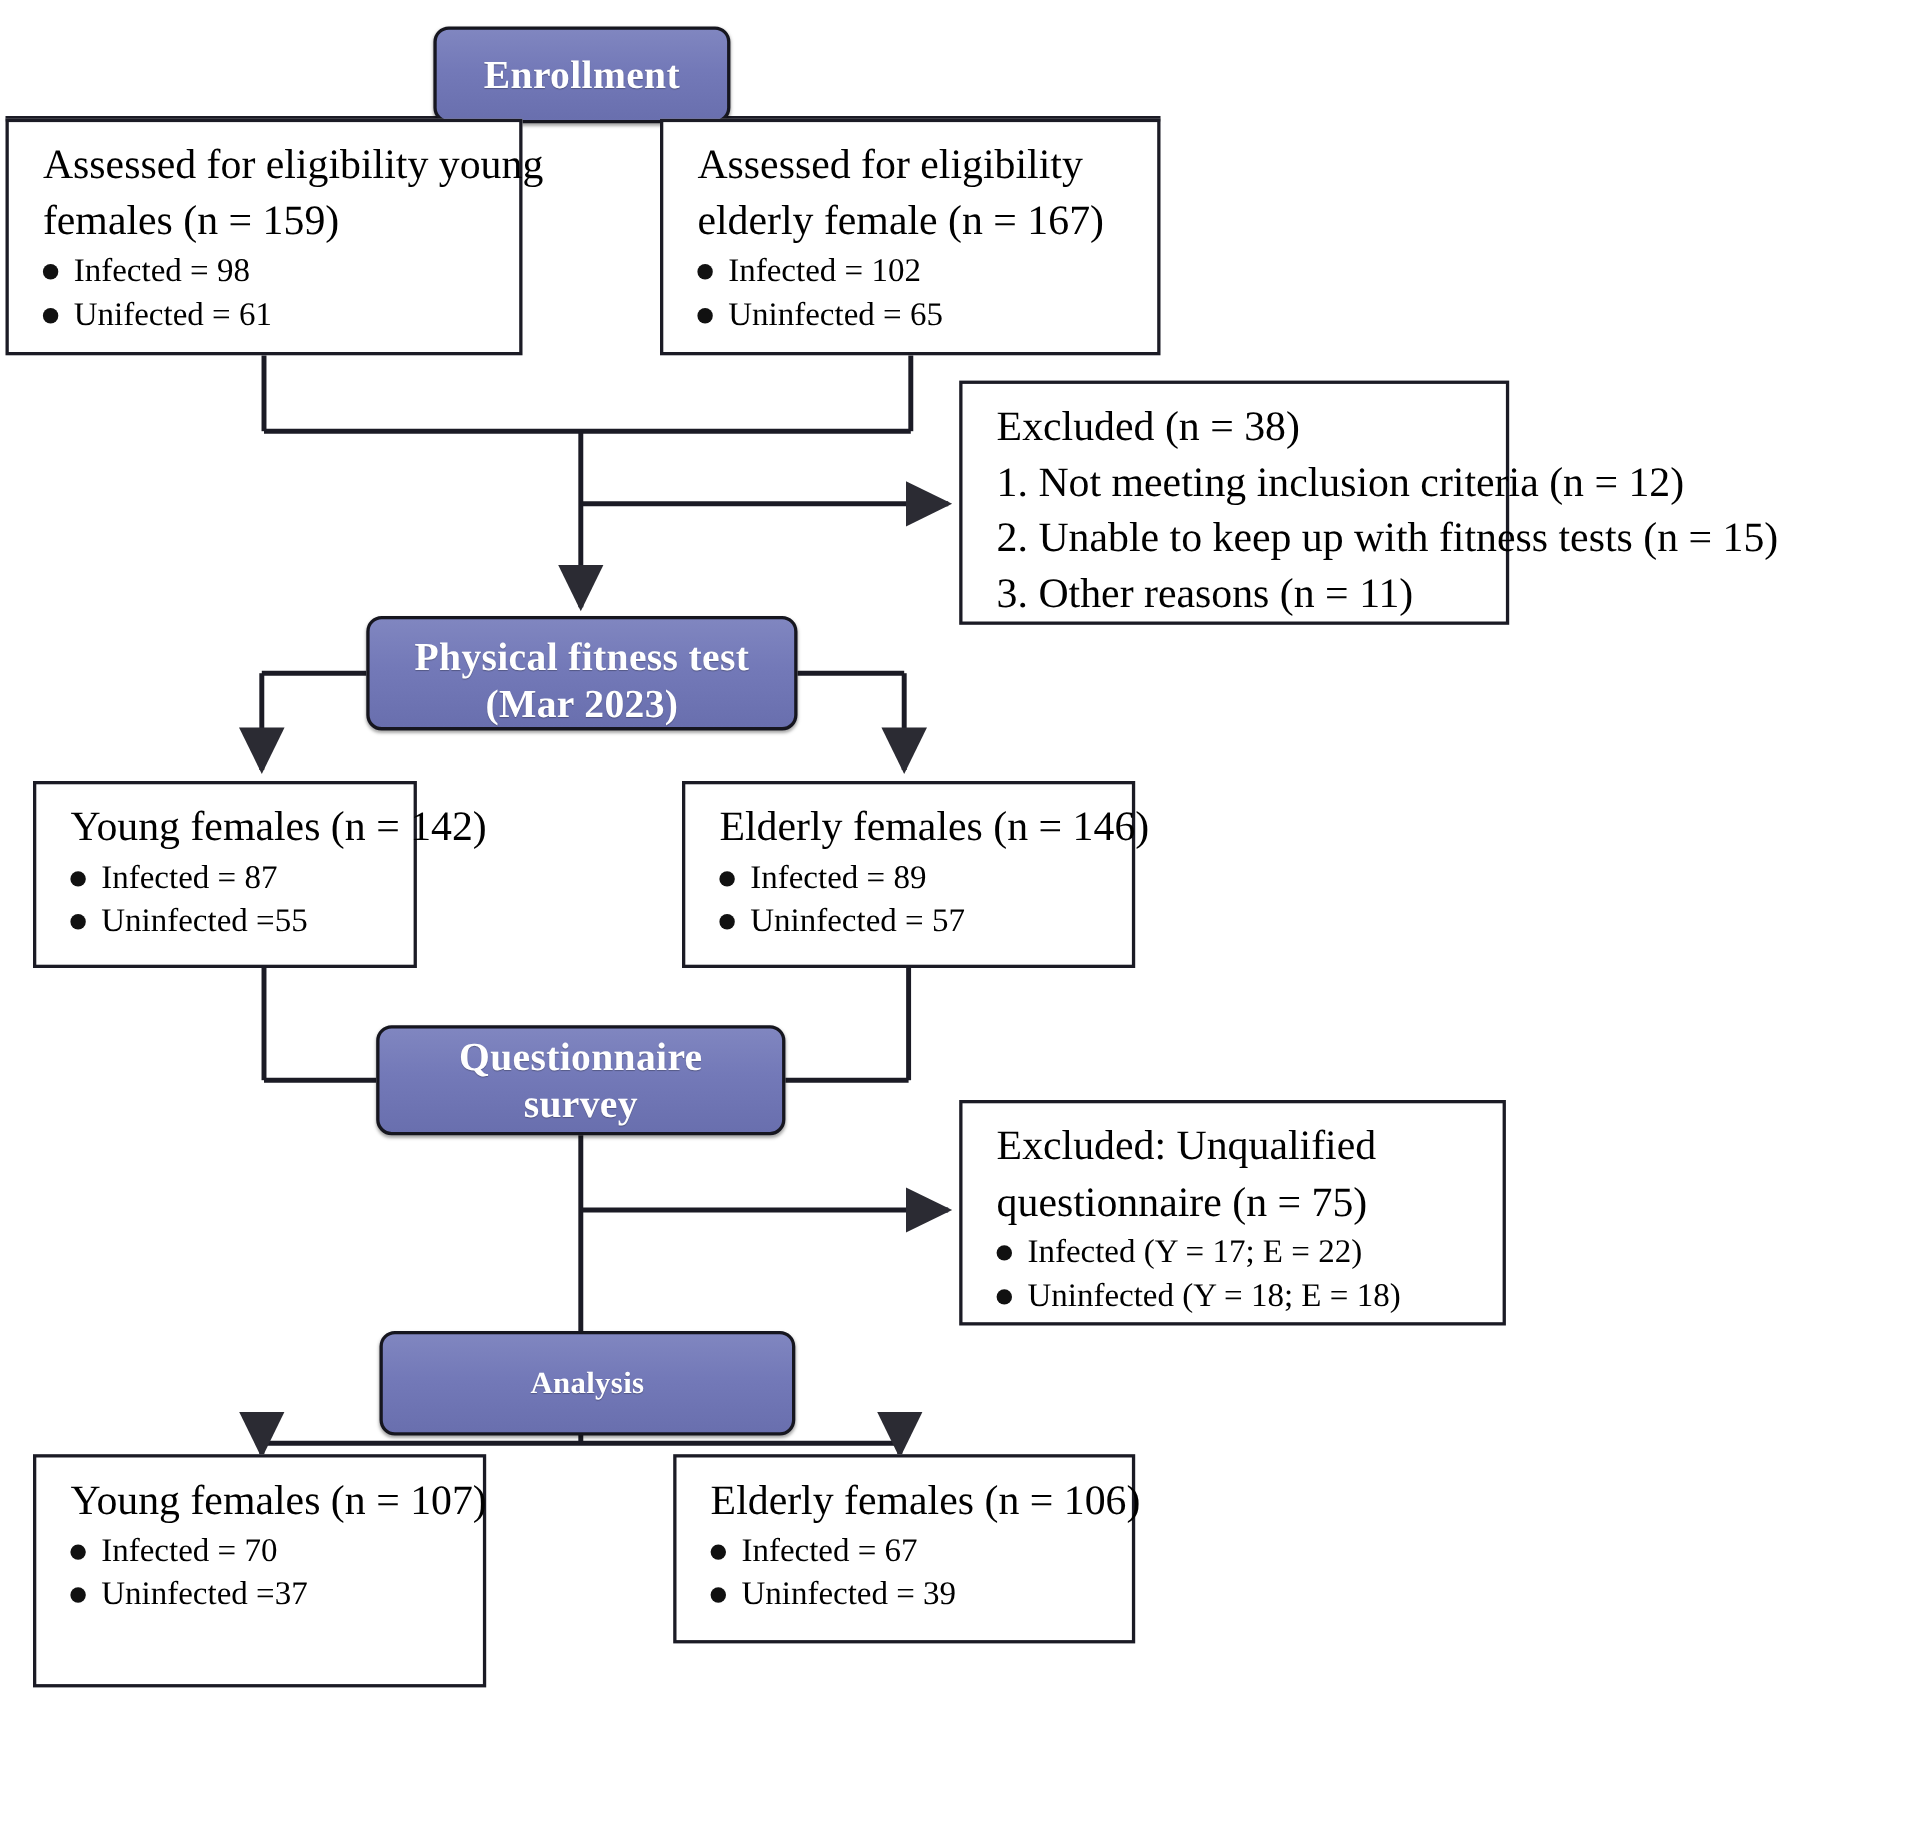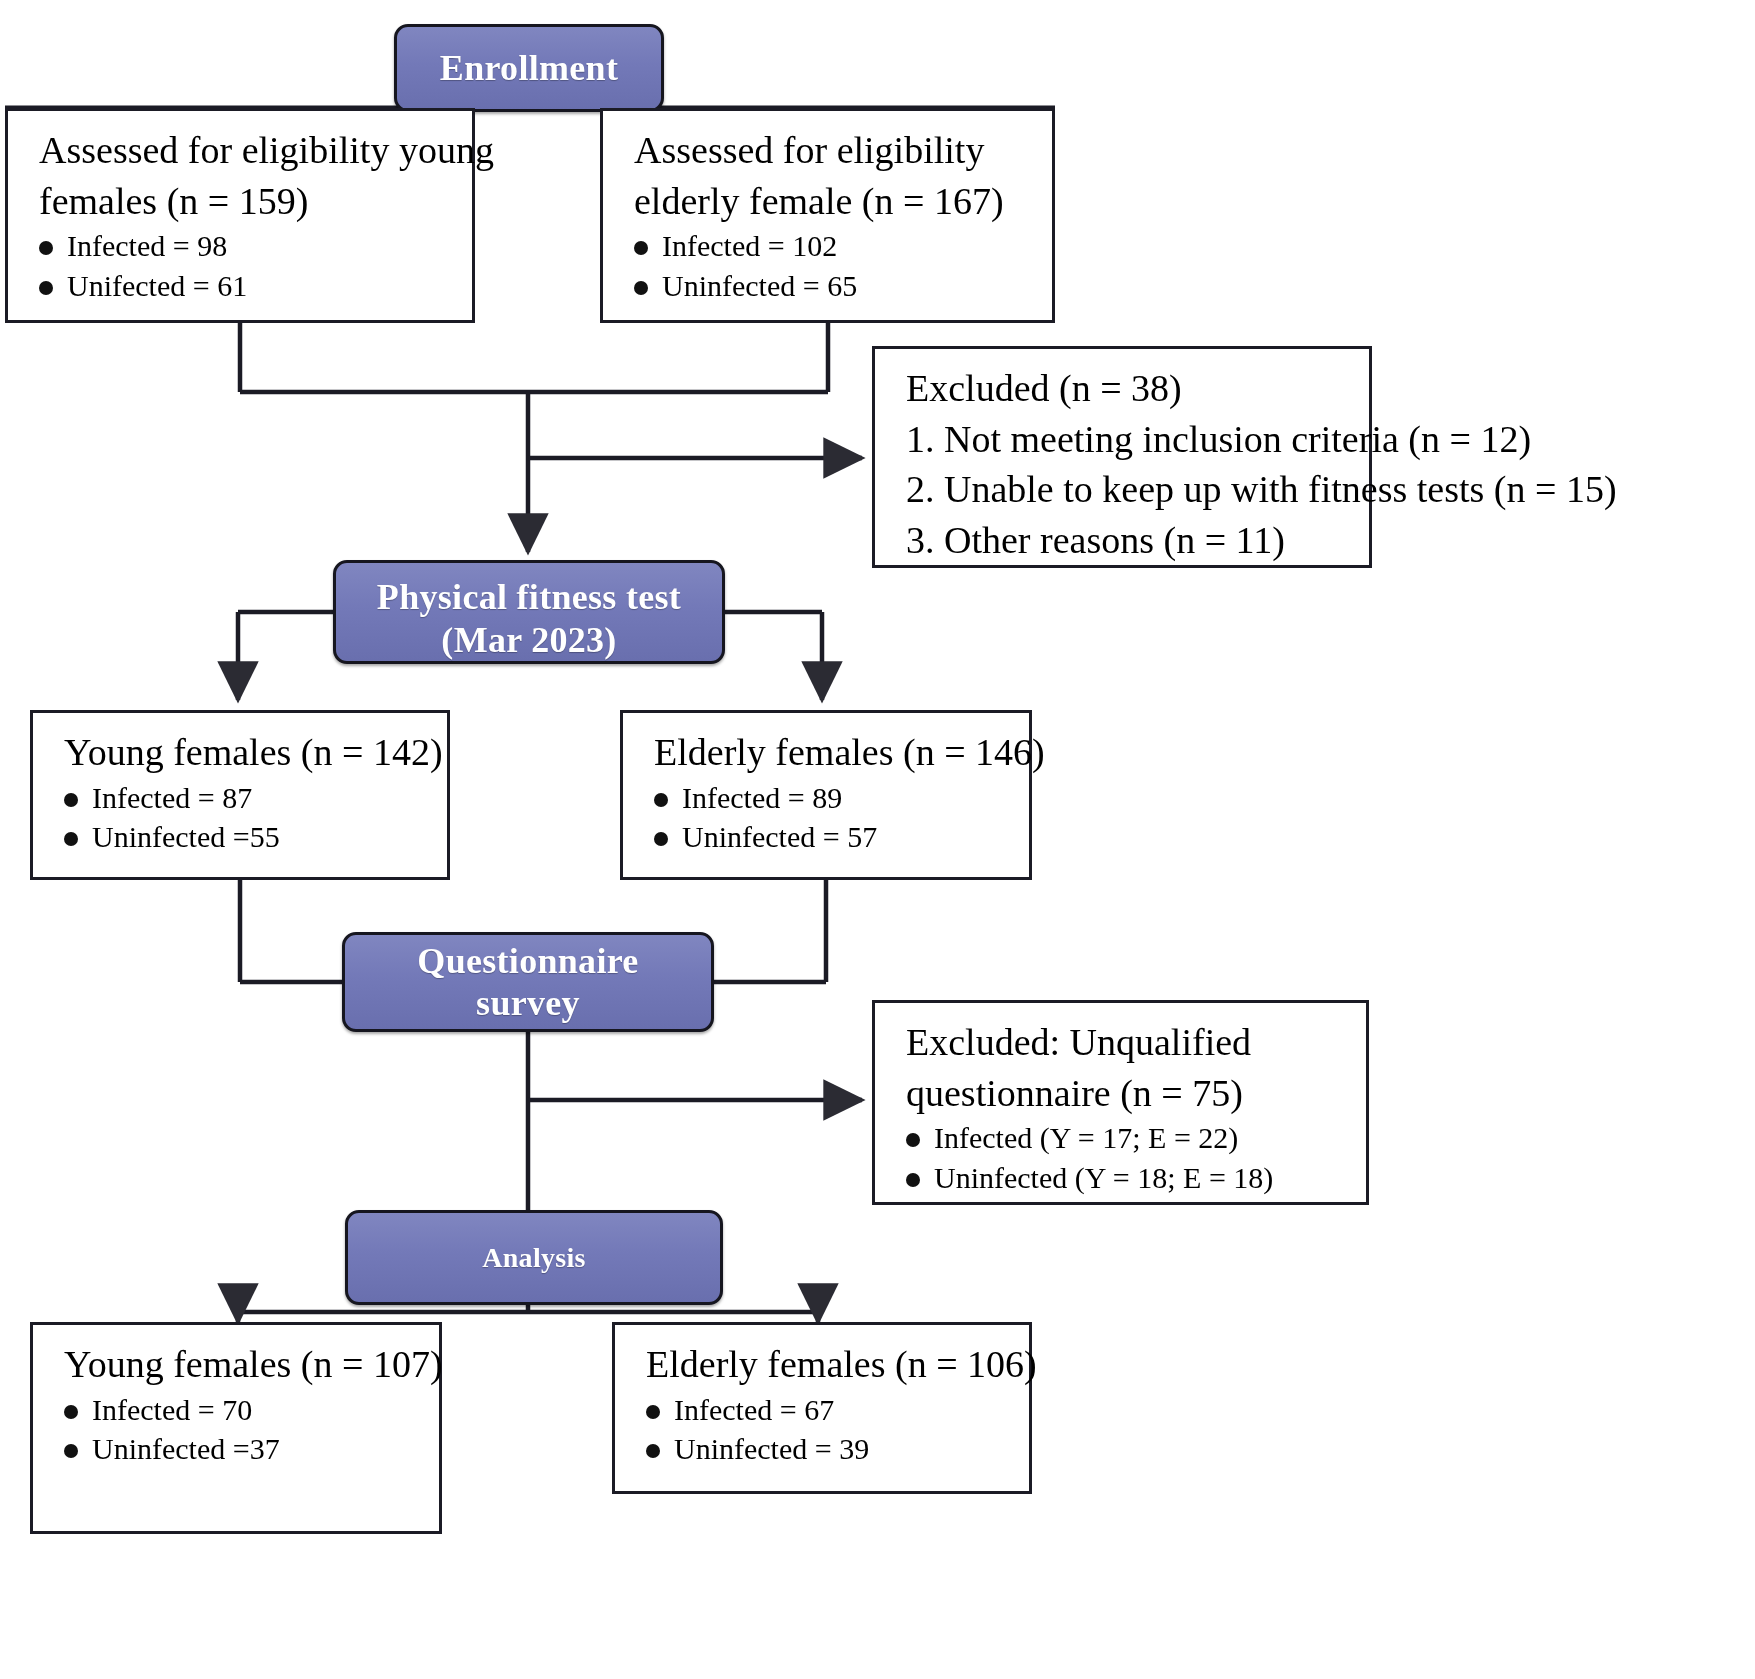--- a/index.html
+++ b/index.html
@@ -78,21 +78,21 @@
     flex: 0 0 auto;
     position: relative;
     top: -1px;
   }
   
   #node-enrollment      { left: 394px;  top: 6px;    width: 270px;  height: 88px;  font-size: 36px; margin-top: 18px; }
   #node-eligibility-young   { left: 5px;   top: 108px;  width: 470px;  height: 215px; }
   #node-eligibility-elderly { left: 600px; top: 108px;  width: 455px;  height: 215px; }
   #node-excluded-1      { left: 872px; top: 346px;  width: 500px;  height: 222px; }
   #node-fitness         { left: 333px; top: 560px;  width: 392px;  height: 104px; font-size: 36px; align-items: flex-end; }
-  #node-young-142       { left: 30px;  top: 710px;  width: 420px;  height: 170px; }
+  #node-young-142       { left: 30px;  top: 710px;  width: 349px;  height: 170px; }
   #node-elderly-146     { left: 620px; top: 710px;  width: 412px;  height: 170px; }
   #node-questionnaire   { left: 342px; top: 932px;  width: 372px;  height: 100px; font-size: 36px; }
   #node-excluded-2      { left: 872px; top: 1000px; width: 497px;  height: 205px; }
   #node-analysis        { left: 345px; top: 1210px; width: 378px;  height: 95px;  font-size: 28px; }
   #node-young-107       { left: 30px;  top: 1322px; width: 412px;  height: 212px; }
   #node-elderly-106     { left: 612px; top: 1322px; width: 420px;  height: 172px; }
 </style>
 </head>
 <body>
 

